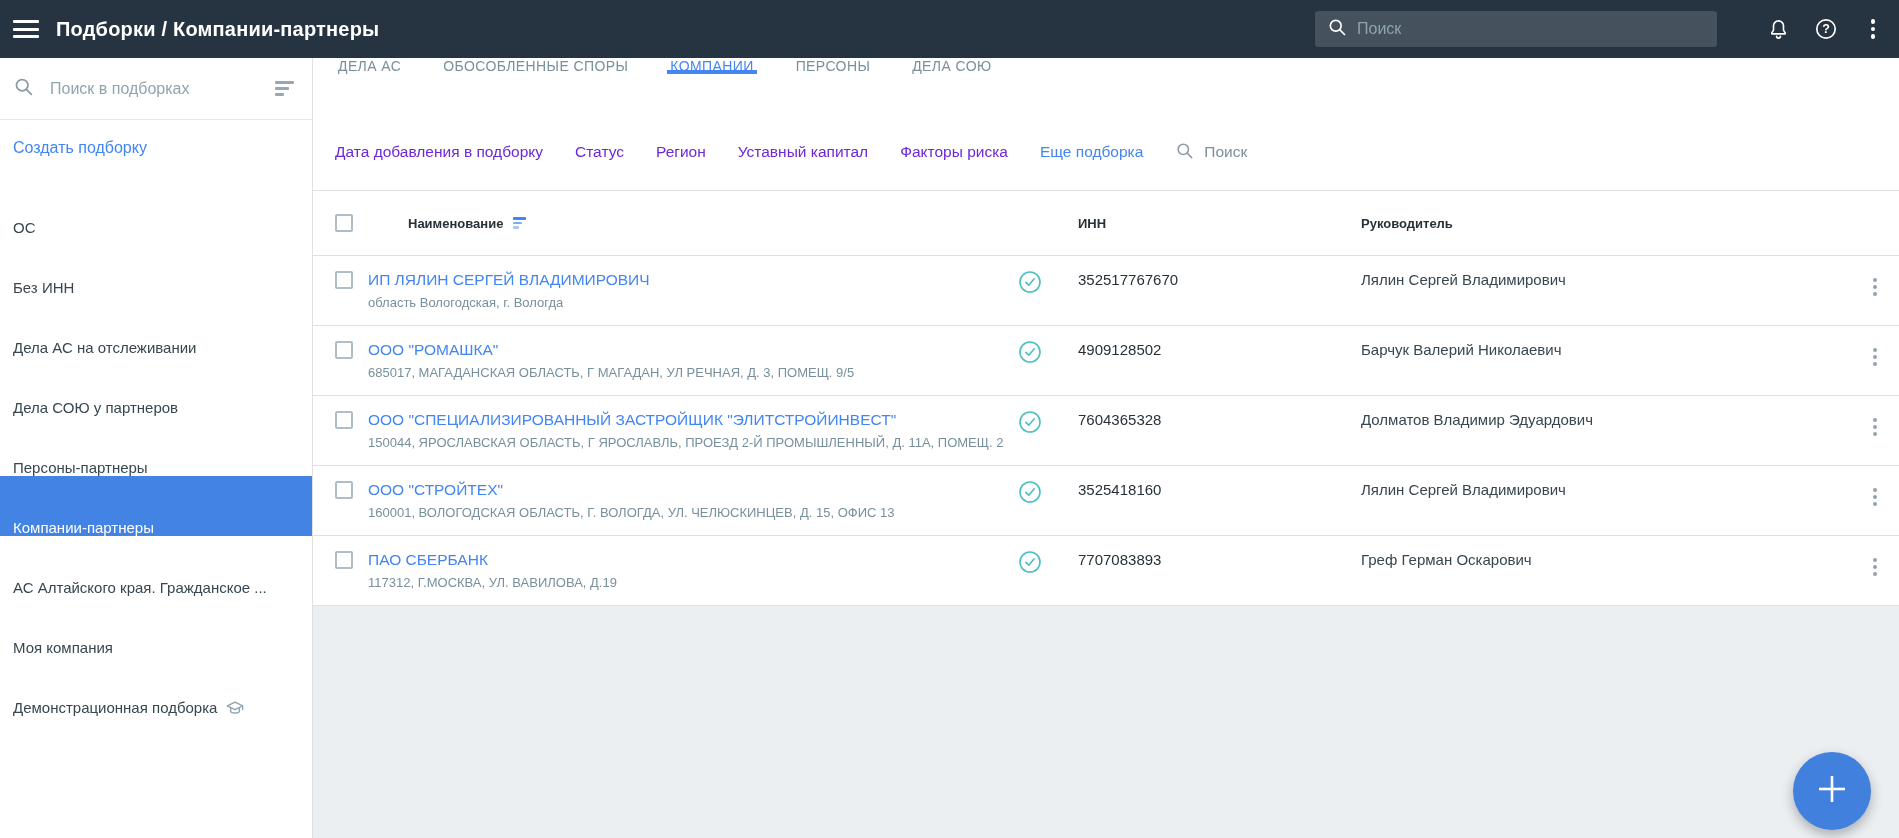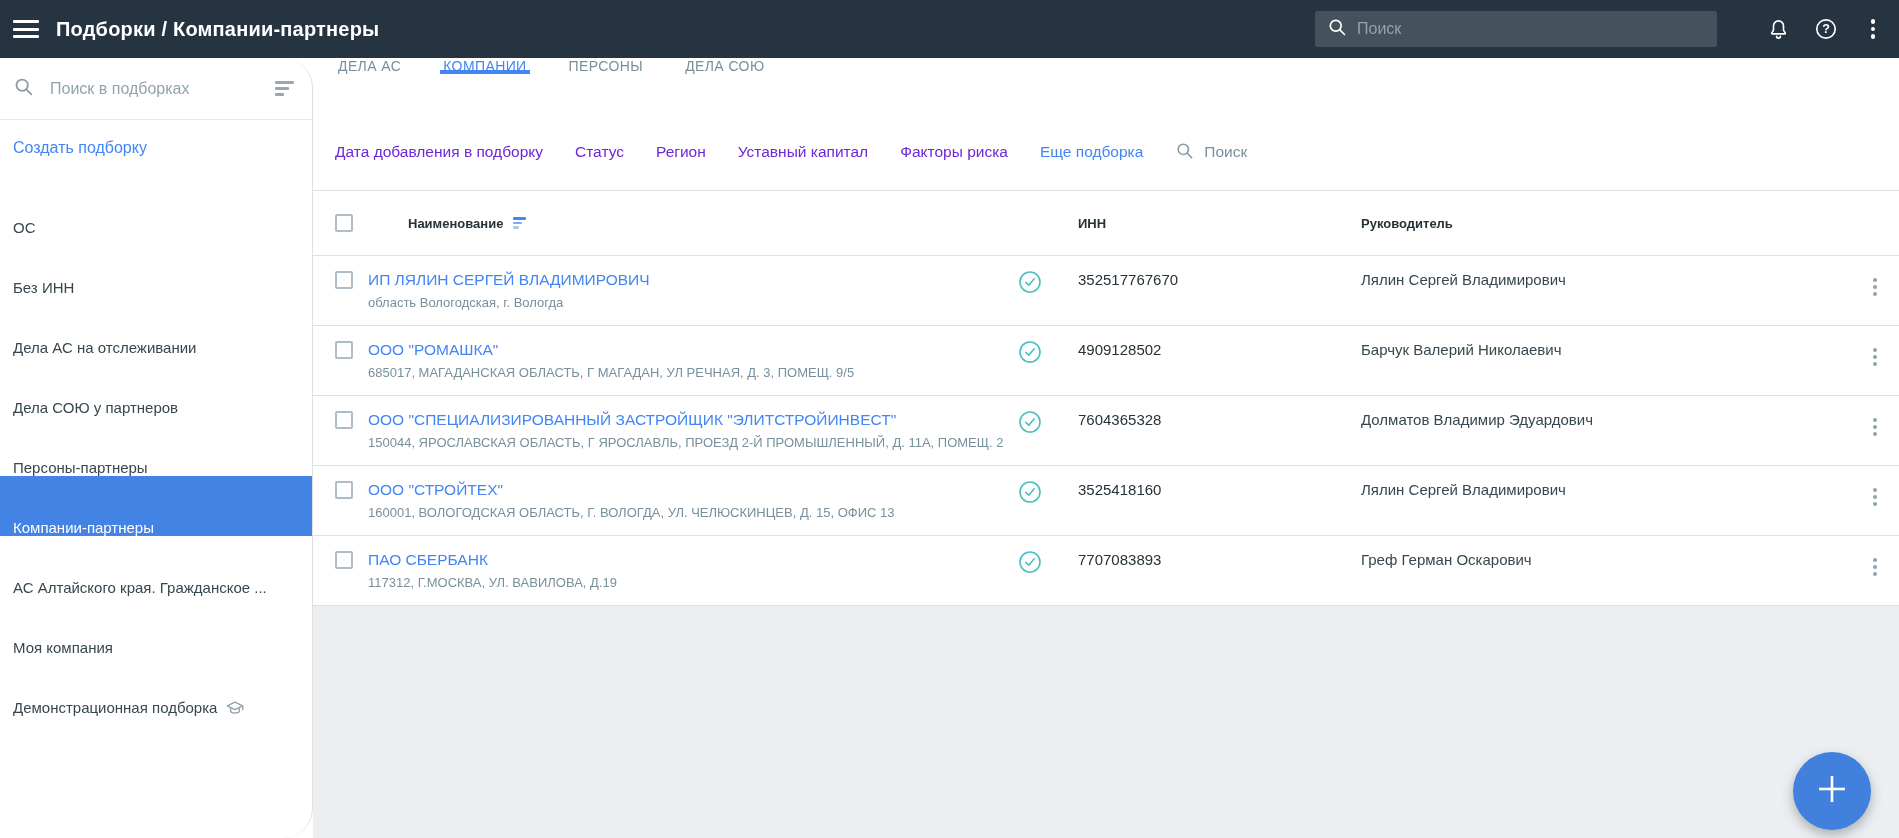--- a/index.html
+++ b/index.html
@@ -27,21 +27,21 @@
   .burger span{display:block;height:3px;background:#fff;border-radius:1px;}
   .topbar-title{color:#fff;font-size:20px;font-weight:700;margin-left:16px;letter-spacing:.2px;}
   .topbar-spacer{flex:1;}
   .topbar-search{width:402px;height:36px;background:var(--header-search-bg);border-radius:3px;display:flex;align-items:center;padding:0 12px;margin-right:26px;}
   .topbar-search input{background:transparent;border:none;outline:none;color:#CFD8DC;font-size:16px;margin-left:10px;width:100%;font-family:inherit;}
   .topbar-search input::placeholder{color:var(--text-light);}
   .top-icon{width:26px;height:26px;display:flex;align-items:center;justify-content:center;cursor:pointer;margin-left:22px;}
 
   
   .body{flex:1;display:flex;min-height:0;}
-  .sidebar{width:313px;flex:0 0 313px;background:#fff;border-right:1px solid var(--border);display:flex;flex-direction:column;border-radius:30px;}
+  .sidebar{width:313px;flex:0 0 313px;background:#fff;border-right:1px solid var(--border);display:flex;flex-direction:column;}
   .main{flex:1;background:var(--bg-gray);position:relative;min-width:0;}
   .sheet{background:#fff;}
 
   
   .sb-search{height:62px;display:flex;align-items:center;padding:0 18px 0 13px;border-bottom:1px solid #E5E9EC;}
   .sb-search input{border:none;outline:none;font-size:16px;color:var(--text-mid);margin-left:16px;flex:1;font-family:inherit;}
   .sb-search input::placeholder{color:var(--text-light);}
   .sb-sort{display:flex;flex-direction:column;gap:3px;cursor:pointer;padding:4px 0;}
   .sb-sort i{display:block;height:3px;background:#9AA7B0;border-radius:1px;}
   .sb-sort i:nth-child(1){width:19px;}
@@ -197,20 +197,23 @@
         </nav>
     </aside>
 
     <main class="main">
       <div class="sheet">
 
         <div class="tabs">
             <div class="tab">
     <span>ДЕЛА АС</span>
   </div>
+            <div class="tab">
+    <span>ОБОСОБЛЕННЫЕ СПОРЫ</span>
+  </div>
             <div class="tab active">
     <span>КОМПАНИИ</span>
   </div>
             <div class="tab">
     <span>ПЕРСОНЫ</span>
   </div>
             <div class="tab">
     <span>ДЕЛА СОЮ</span>
   </div>
           </div>

